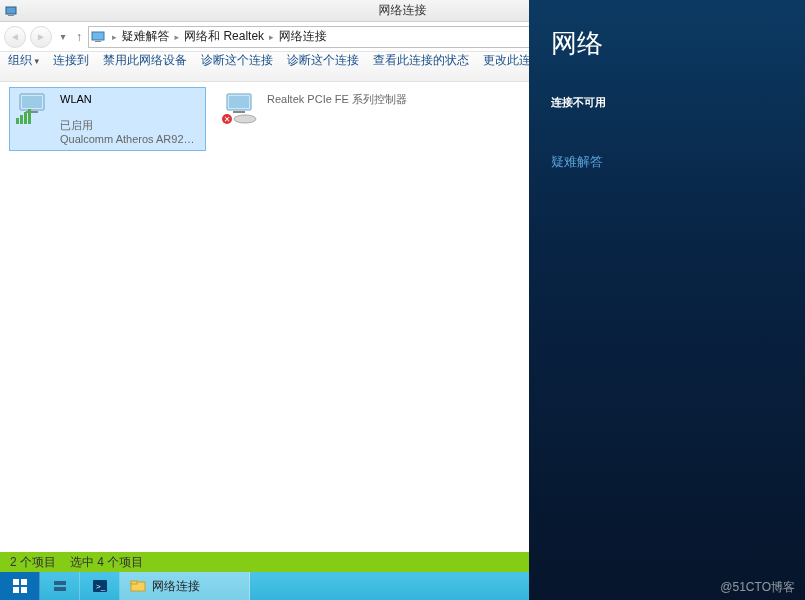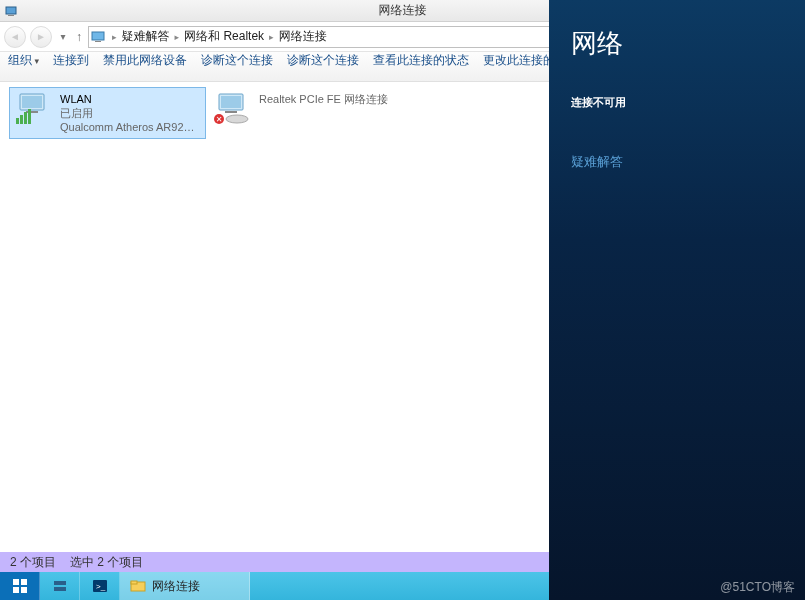--- a/index.html
+++ b/index.html
@@ -20,42 +20,42 @@
   .crumb-sep { color:#888; padding:0 3px; font-size:9px;}
   .dd-arrow { width:16px; text-align:center; color:#555; border-left:1px solid #ddd; cursor:pointer;}
 
   
   .cmd-bar { height:30px; display:flex; align-items:flex-start; padding:0 8px; gap:14px; font-size:12px; color:#1a4f8a; background:linear-gradient(#fdfdfd,#f1f1f1); border-bottom:1px solid #e0e0e0;}
   .cmd-bar .item { cursor:pointer; white-space:nowrap; }
   .cmd-bar .drop::after { content:" \25BE"; font-size:9px; color:#555;}
 
   
   .content { position:relative; height: calc(100% - 22px - 30px - 30px - 20px - 28px); background:#fff; padding:6px 10px; overflow:auto;}
-  .items-row { display:flex; gap:4px; }
+  .items-row { display:flex; gap:12px; }
   .net-item { display:flex; gap:6px; padding:4px; width:195px; cursor:pointer;}
   .net-item.selected { background:#cde8ff; outline:1px solid #7cb8e8;}
   .net-icon { width:40px; height:36px; position:relative; }
   .net-icon svg { width:100%; height:100%; }
   .net-lines { font-size:11px; line-height:14px; }
   .net-name { color:#000;}
-  .net-status { color:#666;}
+  .net-status { color:#666;margin-top:12px;}
   .net-dev { color:#666; white-space:nowrap; overflow:hidden; text-overflow:ellipsis; max-width:140px;}
 
   
-  .status-bar { position:absolute; bottom:28px; left:0; right:0; height:20px; font-size:12px; color:#333; padding:0 10px; display:flex; align-items:center; gap:14px; background:#c4b5fd;}
+  .status-bar { position:absolute; bottom:28px; left:0; right:0; height:20px; font-size:12px; color:#333; padding:0 10px; display:flex; align-items:center; gap:14px; background:#84cc16;}
   
   
   .taskbar { position:absolute; bottom:0; left:0; right:0; height:28px; background:linear-gradient(#4cc4e8,#34b5dc); display:flex; align-items:stretch;}
   .tb-btn { width:40px; display:flex; align-items:center; justify-content:center; border-right:1px solid rgba(255,255,255,0.25); cursor:pointer;}
   .tb-btn.start { background:#0b6fb8; }
   .tb-task { display:flex; align-items:center; padding:0 10px; gap:6px; font-size:12px; color:#222; background:rgba(255,255,255,0.35); border-right:1px solid rgba(255,255,255,0.3); cursor:pointer; min-width:130px;}
   .tb-icon {width:16px;height:16px;}
 
   
-  .flyout { position:absolute; top:0; right:0; bottom:0; width:256px; background:#0b2a4a; background:linear-gradient(180deg,#0c3a63 0%, #082445 40%, #06152b 100%); color:#fff; padding:26px 22px; font-size:13px;}
+  .flyout { position:absolute; top:0; right:0; bottom:0; width:276px; background:#0b2a4a; background:linear-gradient(180deg,#0c3a63 0%, #082445 40%, #06152b 100%); color:#fff; padding:26px 22px; font-size:13px;}
   .flyout h1 { font-size:26px; font-weight:400; margin-bottom:34px;}
   .flyout .status-line { font-weight:600; margin-bottom:36px; font-size:11px;}
   .flyout .link { color:#5aa0d6; cursor:pointer; font-size:13px;margin-top:43px;}
 
   .watermark { position:absolute; right:10px; bottom:4px; color:rgba(255,255,255,0.55); font-size:12px; z-index:10;}
 </style>
 </head>
 <body>
 
 <div class="titlebar">
@@ -128,29 +128,29 @@
         <svg viewBox="0 0 40 36">
           <rect x="6" y="2" width="24" height="16" rx="1" fill="#cfe8f7" stroke="#6aa3c9"></rect>
           <rect x="8" y="4" width="20" height="12" fill="#9ccbe8"></rect>
           <rect x="12" y="19" width="12" height="2" fill="#888"></rect>
           <ellipse cx="24" cy="27" rx="11" ry="4" fill="#d8d8d8" stroke="#aaa"></ellipse>
           <circle cx="6" cy="27" r="5" fill="#d33"></circle>
           <text x="6" y="30" font-size="8" text-anchor="middle" fill="#fff">✕</text>
         </svg>
       </div>
       <div class="net-lines">
-        <div class="net-dev">Realtek PCIe FE 网络连接</div>
+        <div class="net-dev">Realtek PCIe FE 系列控制器</div>
       </div>
     </div>
   </div>
 </div>
 
 <div class="status-bar">
   <span>2 个项目</span>
-  <span>选中 2 个项目</span>
+  <span>选中 4 个项目</span>
 </div>
 
 <div class="taskbar">
   <div class="tb-btn start">
     <svg class="tb-icon" viewBox="0 0 16 16">
         <rect x="1" y="1" width="6" height="6" fill="#fff"></rect>
         <rect x="9" y="1" width="6" height="6" fill="#fff"></rect>
         <rect x="1" y="9" width="6" height="6" fill="#fff"></rect>
         <rect x="9" y="9" width="6" height="6" fill="#fff"></rect>
       </svg>

